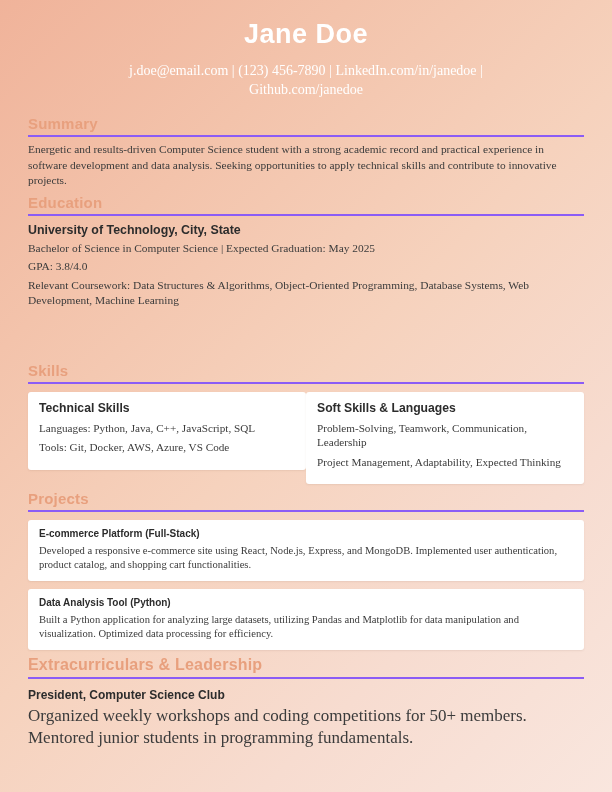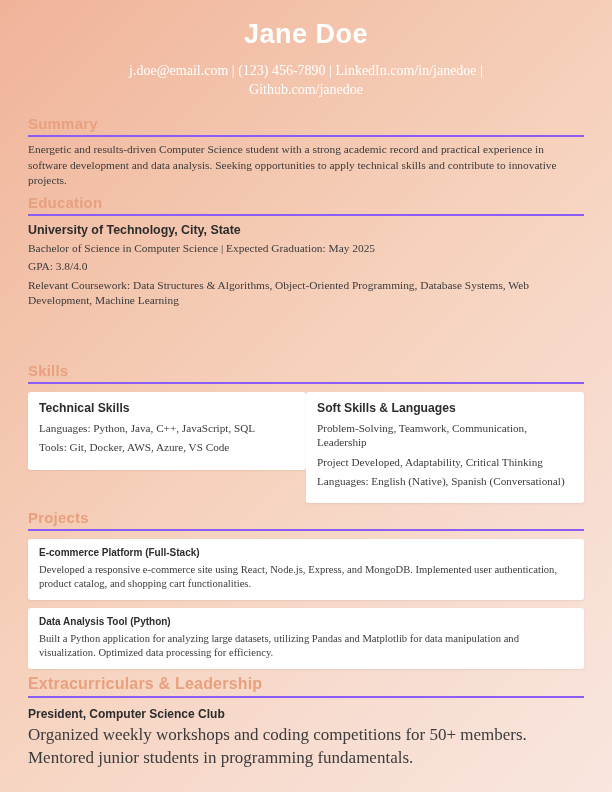--- a/index.html
+++ b/index.html
@@ -172,22 +172,21 @@
       <div class="section-title">Skills</div>
       <div class="skills-grid">
         <div class="card">
           <div class="card-title">Technical Skills</div>
           <div class="card-line">Languages: Python, Java, C++, JavaScript, SQL</div>
           <div class="card-line">Tools: Git, Docker, AWS, Azure, VS Code</div>
         </div>
         <div class="card">
           <div class="card-title">Soft Skills &amp; Languages</div>
           <div class="card-line">Problem-Solving, Teamwork, Communication, Leadership</div>
-          <div class="card-line">Project Developed, Adaptability, Critical Thinking</div>
-          <div class="card-line">Languages: English (Native), Spanish (Conversational)</div>
+          <div class="card-line">Project Management, Adaptability, Expected Thinking</div>
         </div>
       </div>
     </div>
 
     <div class="section sec-projects">
       <div class="section-title">Projects</div>
       <div class="proj-card">
         <div class="proj-title">E-commerce Platform (Full-Stack)</div>
         <div class="proj-desc">Developed a responsive e-commerce site using React, Node.js, Express, and MongoDB. Implemented user authentication, product catalog, and shopping cart functionalities.</div>
       </div>

